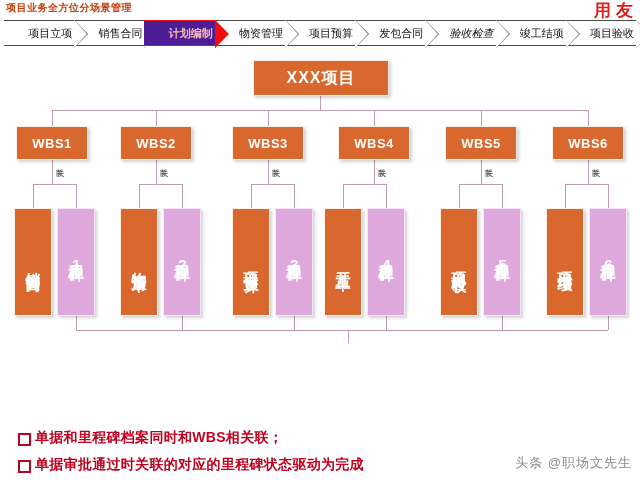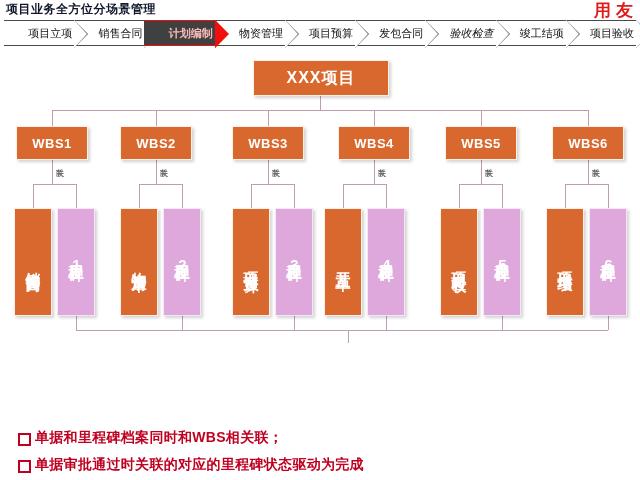--- a/index.html
+++ b/index.html
@@ -8,21 +8,21 @@
     background:#ffffff;
     font-family:"Liberation Sans","DejaVu Sans",sans-serif;
     overflow:hidden;
     position:relative;
   }
   #canvas{position:relative;width:640px;height:480px;background:#fff;}
 
   
   .page-title{
     position:absolute;left:6px;top:1px;
-    font-size:12px;font-weight:bold;color:#0f172a;
+    font-size:10px;font-weight:bold;color:#c2410c;
     letter-spacing:0.5px;white-space:nowrap;
   }
 
   
   .brand-logo{
     position:absolute;right:2px;top:2px;
     width:44px;height:20px;
     overflow:hidden;
   }
   .brand-logo .g{
@@ -54,21 +54,21 @@
     border-left:13px solid #ffffff;
   }
   .crumb .tipb{
     position:absolute;right:-14px;top:-1px;
     width:0;height:0;z-index:2;
     border-top:14px solid transparent;
     border-bottom:14px solid transparent;
     border-left:14px solid #4a4a4a;
   }
   .crumb.active{
-    background:#404040;border-color:#f40d0d;color:#f8b9b9;font-weight:bold;
+    background:#4c1d95;border-color:#f40d0d;color:#f8b9b9;font-weight:bold;
     z-index:5;
   }
   .crumb.active .tip{border-left-color:#f40d0d;}
   .crumb.active .tipb{border-left-color:#f40d0d;}
 
   
   .diagram{position:absolute;left:0;top:48px;width:640px;height:370px;}
 
   .node{
     position:absolute;box-sizing:border-box;
@@ -317,14 +317,15 @@
       <div class="note">
         <span class="bullet"></span>
         <span>单据和里程碑档案同时和WBS相关联；</span>
       </div>
       <div class="note">
         <span class="bullet"></span>
         <span>单据审批通过时关联的对应的里程碑状态驱动为完成</span>
       </div>
     </div>
 
+  <div class="watermark">头条 @职场文先生</div>
 
 </div>
 
 </body></html>

